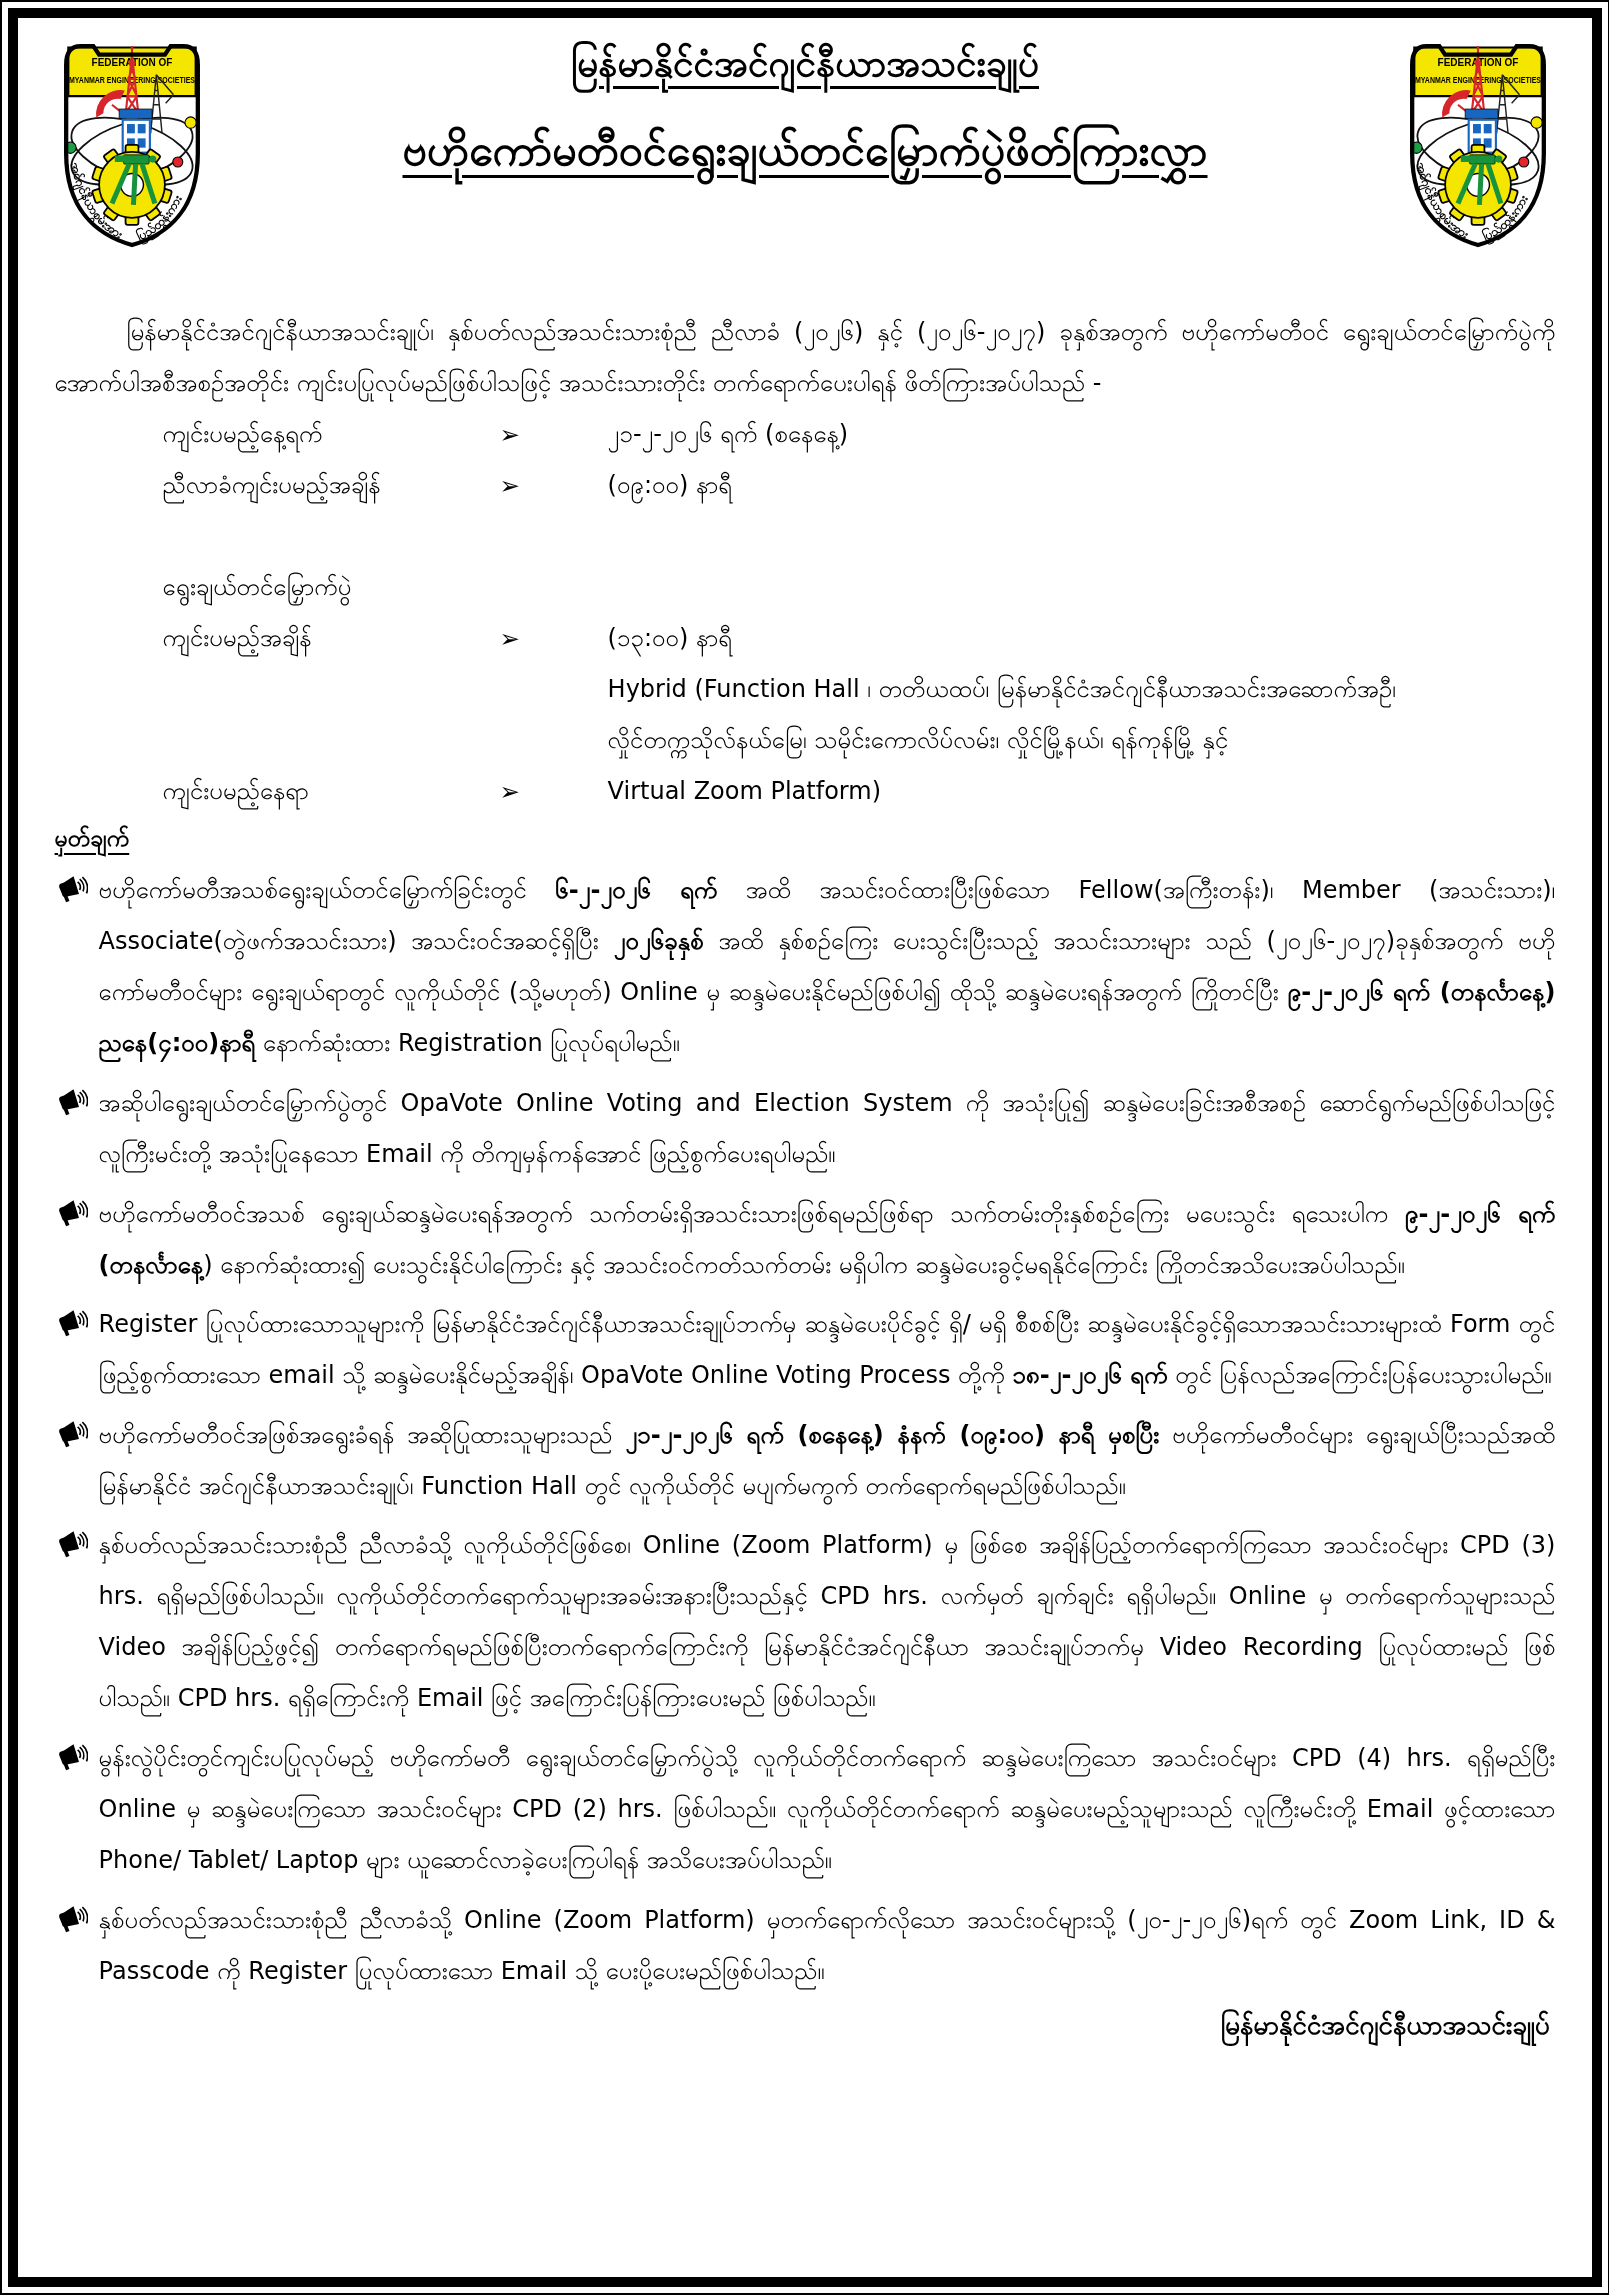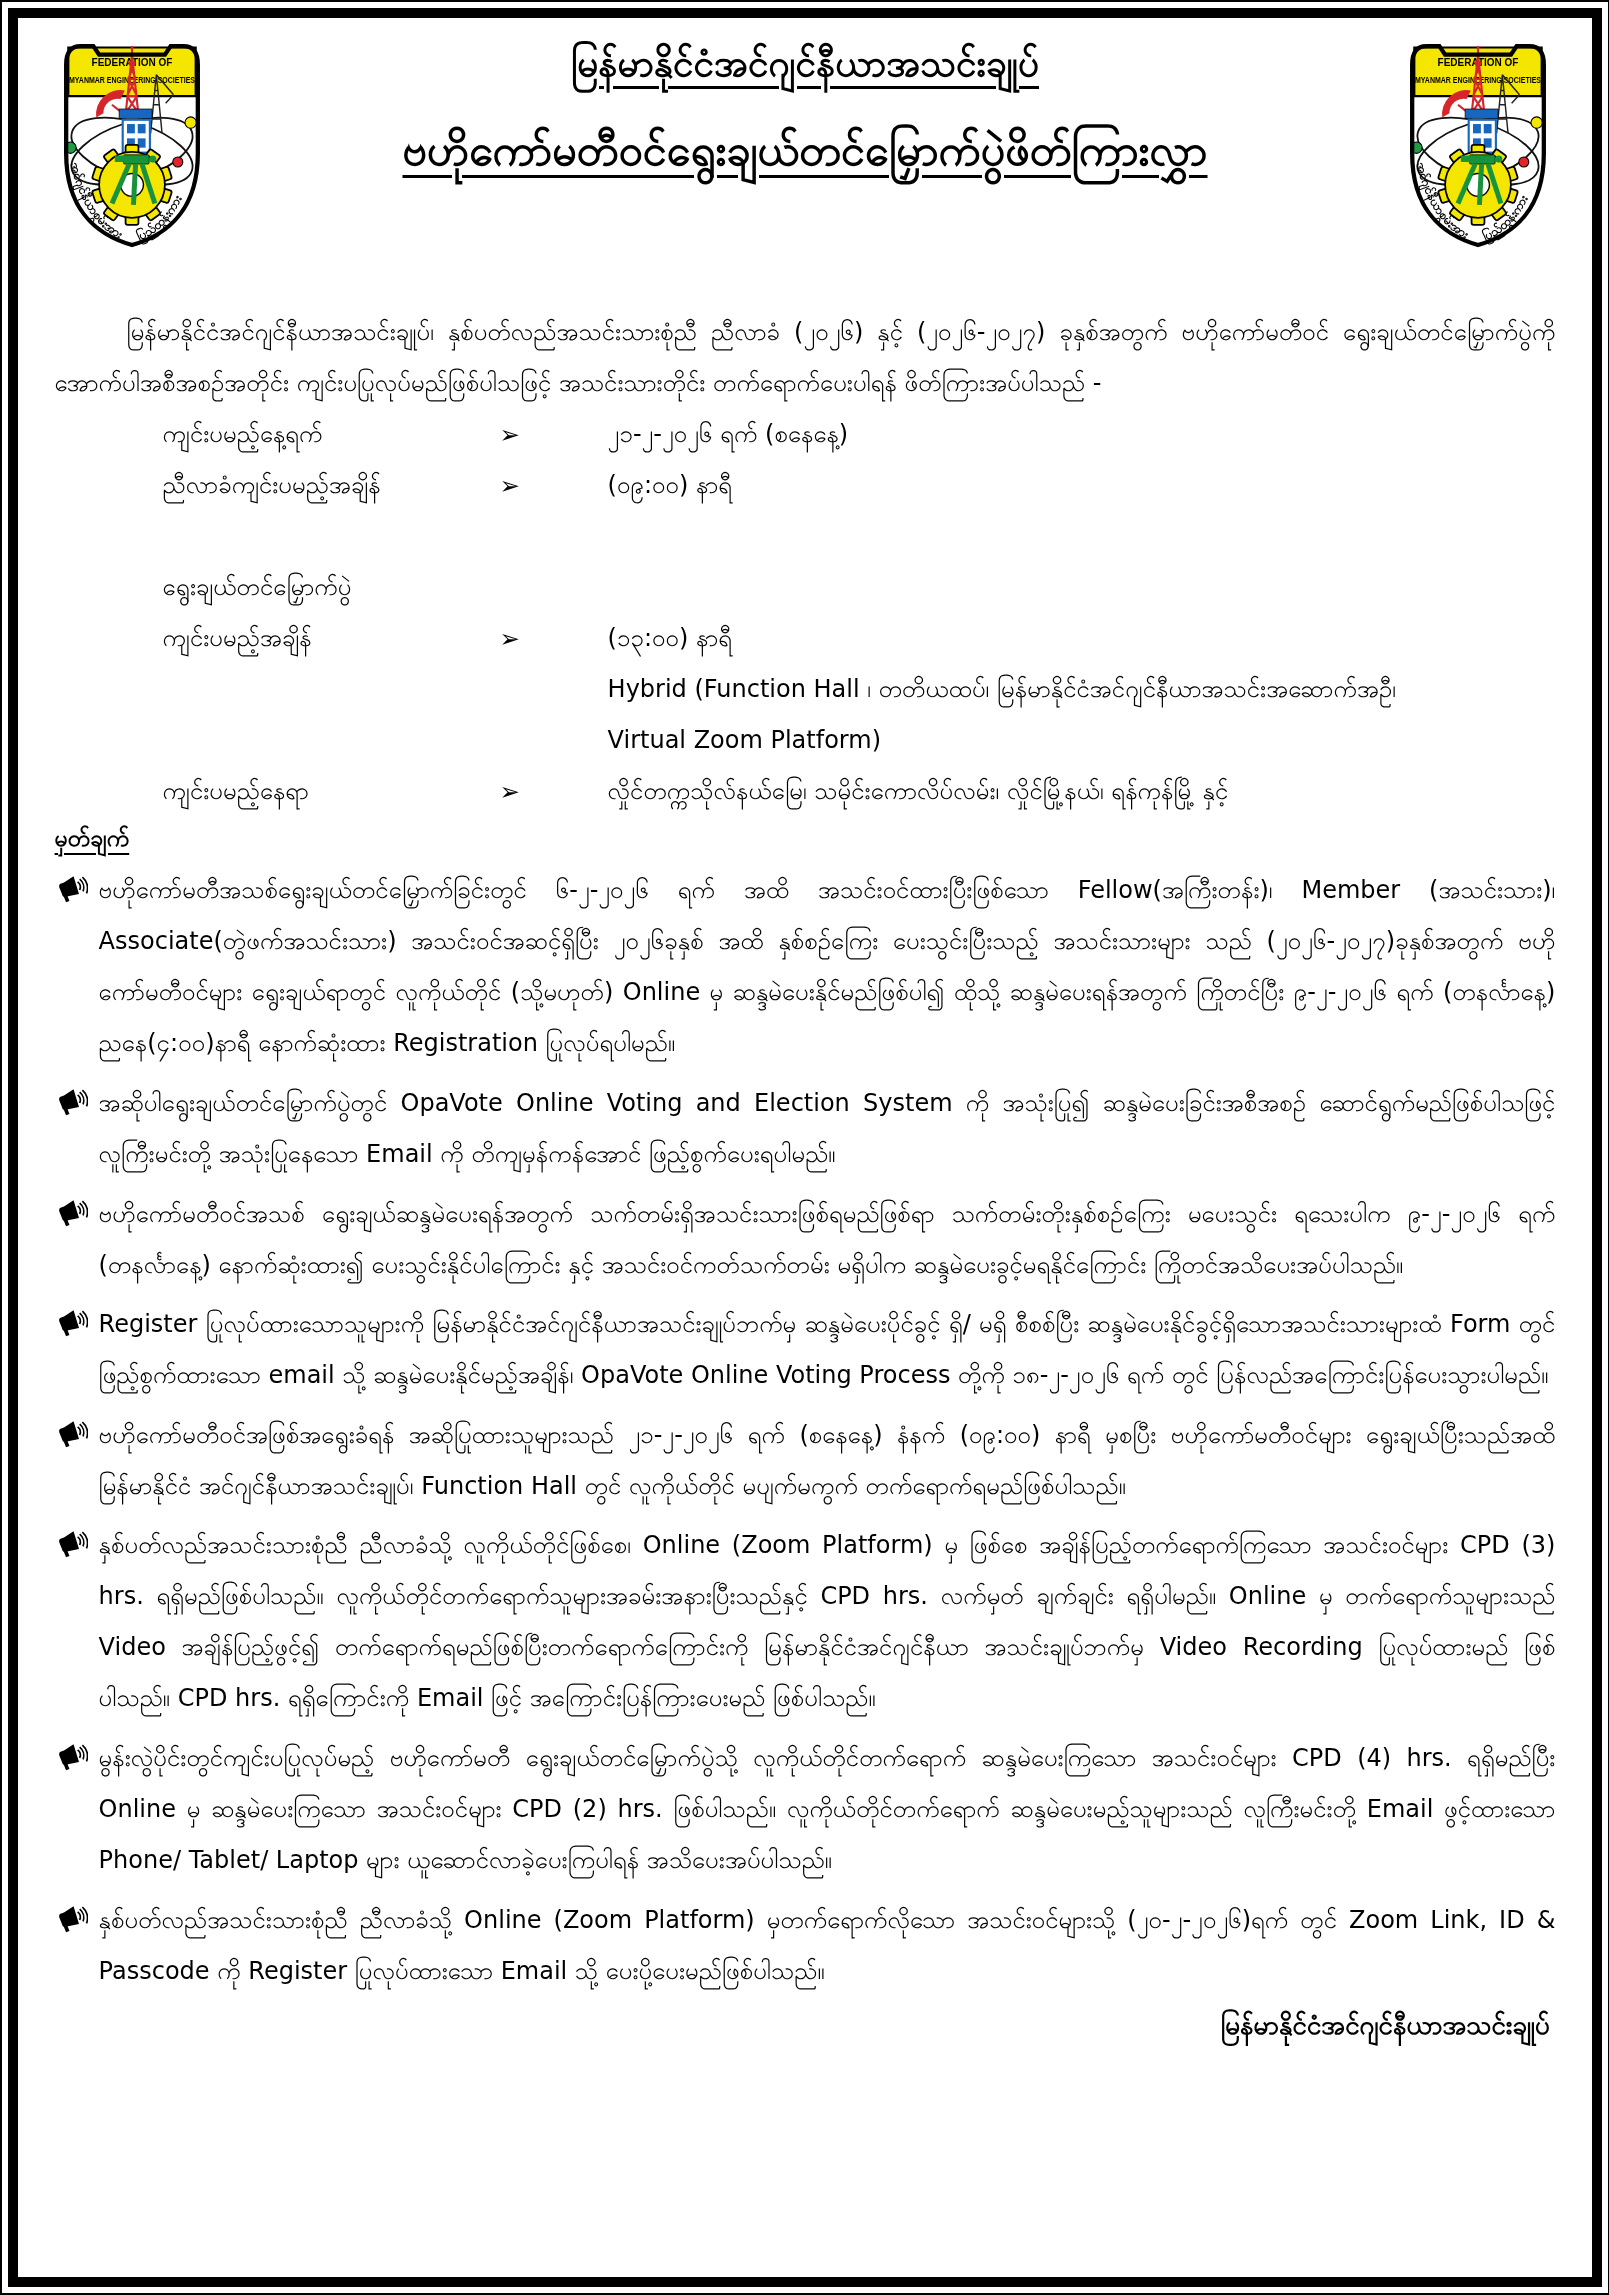--- a/index.html
+++ b/index.html
@@ -27,21 +27,21 @@
   .sval{flex:1;}
   .sgap{height:51px;}
 
   .notes-heading{margin-top:5.7px;font-size:23px;font-weight:bold;text-decoration:underline;
                  text-decoration-thickness:2.2px;text-underline-offset:7.2px;}
 
   .bullets{margin-top:4.3px;}
   .bullet{display:flex;margin-top:8.6px;}
   .bicon{flex:0 0 44px;padding-top:10px;}
   .btext{flex:1;font-size:24px;line-height:51px;text-align:justify;}
-  .b{font-weight:normal;}
+  .b{font-weight:bold;}
 
   .signature{text-align:right;font-size:26px;font-weight:bold;margin-top:11.5px;padding-right:5.7px;}
 
   svg text{font-family:"Liberation Sans","DejaVu Sans",sans-serif;}
 </style>
 </head>
 <body>
 
 <svg width="0" height="0" style="position:absolute" aria-hidden="true">
   <defs>
@@ -206,22 +206,22 @@
       <div class="srow">
         <div class="slabel">ကျင်းပမည့်အချိန်</div>
         <div class="sarrow">➢</div>
         <div class="sval">(၁၃:၀၀) နာရီ</div>
       </div>
       <div class="srow">
         <div class="slabel">ကျင်းပမည့်နေရာ</div>
         <div class="sarrow">➢</div>
         <div class="sval">
           <div>Hybrid (Function Hall ၊ တတိယထပ်၊ မြန်မာနိုင်ငံအင်ဂျင်နီယာအသင်းအဆောက်အဦ၊</div>
+          <div>လှိုင်တက္ကသိုလ်နယ်မြေ၊ သမိုင်းကောလိပ်လမ်း၊ လှိုင်မြို့နယ်၊ ရန်ကုန်မြို့ နှင့်</div>
           <div>Virtual Zoom Platform)</div>
-          <div>လှိုင်တက္ကသိုလ်နယ်မြေ၊ သမိုင်းကောလိပ်လမ်း၊ လှိုင်မြို့နယ်၊ ရန်ကုန်မြို့ နှင့်</div>
         </div>
       </div>
     </div>
 
     <div class="notes-heading">မှတ်ချက်</div>
 
     <div class="bullets">
 
       <div class="bullet">
         <div class="bicon">

